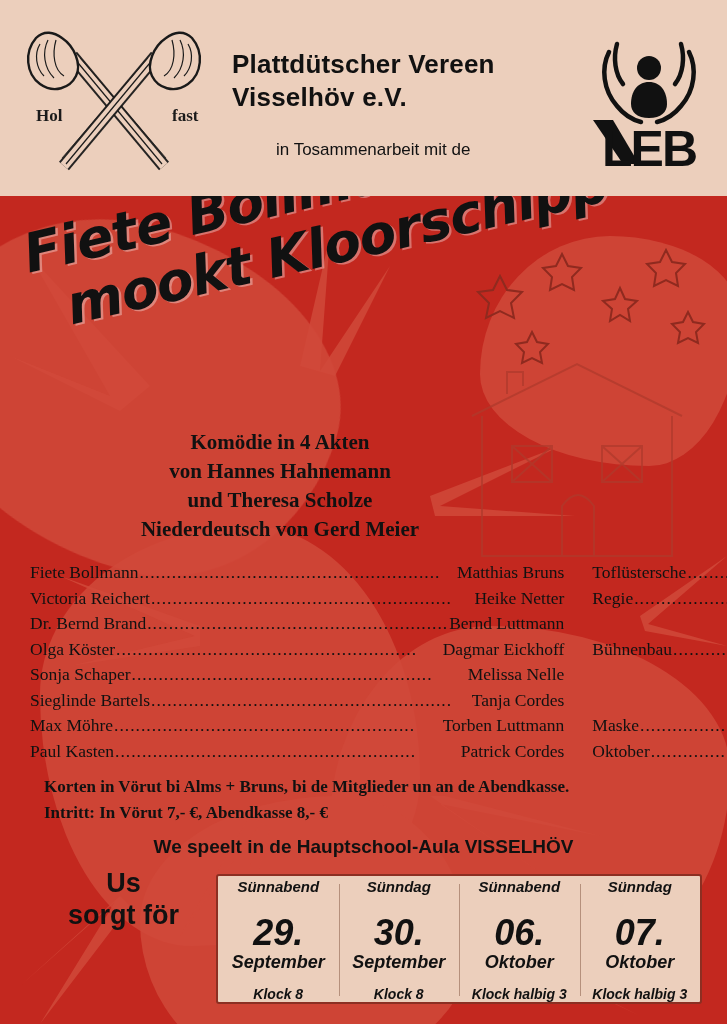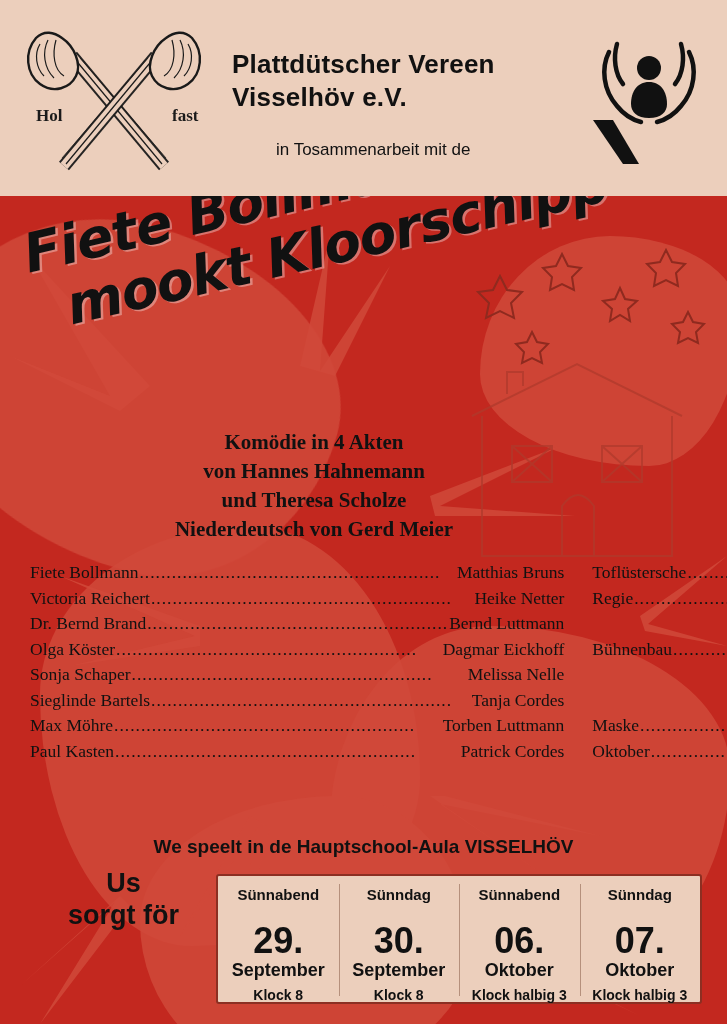--- a/index.html
+++ b/index.html
@@ -148,21 +148,20 @@
   .subtitle {
     position: absolute;
     left: 0; top: 232px;
     width: 560px;
     text-align: center;
     font-family: "Liberation Serif", serif;
     font-weight: bold;
     font-size: 21px;
     color: #111;
     line-height: 1.38;
-    margin-left: 34px;
   }
 
   
   .cast {
     position: absolute;
     left: 30px; top: 366px;
     width: 672px;
     display: flex;
     gap: 28px;
   }
@@ -235,23 +234,24 @@
     height: 130px;
     background: #eccfbc;
     border: 2px solid #8c2f22;
     border-radius: 3px;
     display: flex;
     box-sizing: border-box;
   }
   .date-cell {
     flex: 1;
     text-align: center;
-    padding-top: 10px;
+    padding-top: 2px;
     box-sizing: border-box;
     position: relative;
+    font-style: italic;
   }
   .date-cell + .date-cell::before {
     content: "";
     position: absolute;
     left: 0; top: 8px;
     width: 1px; height: 112px;
     background: #b5907c;
   }
   .date-weekday {
     font-family: "Liberation Sans", sans-serif;
@@ -272,21 +272,21 @@
     font-weight: bold;
     font-size: 18px;
     color: #111;
     line-height: 1.1;
   }
   .date-time {
     font-family: "Liberation Sans", sans-serif;
     font-weight: bold;
     font-size: 14px;
     color: #111;
-    margin-top: 6px;
+    margin-top: 13px;
   }
 </style>
 </head>
 <body>
 
 <div class="poster">
 
   <div class="header">
 
     <div class="logo-left">
@@ -330,20 +330,21 @@
         <g stroke="#111" stroke-width="4.5" fill="none" stroke-linecap="round">
           <path d="M30 28 C22 44 24 66 38 82 C46 92 54 96 62 98"></path>
           <path d="M110 28 C118 44 116 66 102 82 C94 92 86 96 78 98"></path>
           <path d="M38 20 C34 34 36 50 44 60"></path>
           <path d="M102 20 C106 34 104 50 96 60"></path>
           <circle cx="70" cy="44" r="12" fill="#111" stroke="none"></circle>
           <path d="M70 58 C58 58 52 68 52 80 C52 88 58 94 70 94 C82 94 88 88 88 80 C88 68 82 58 70 58 Z" fill="#111" stroke="none"></path>
         </g>
         <path d="M14 96 L44 140 L60 140 L34 96 Z" fill="#111"></path>
       </svg>
+      <div class="leb-text">LEB</div>
     </div>
   </div>
 
   <div class="main">
 
     <div class="splat s1"></div>
     <div class="splat s2"></div>
     <div class="splat s3"></div>
     <div class="splat s4"></div>
     <div class="splat s5"></div>
@@ -475,20 +476,24 @@
 
         </div>
         <div class="cast-row">
           <span class="cast-role">Oktober</span>
           <span class="cast-dots">........................................................</span>
 
         </div>
       </div>
     </div>
 
+    <div class="ticket-info">
+      <div>Korten in Vörut bi Alms + Bruns, bi de Mitglieder un an de Abendkasse.</div>
+      <div>Intritt: In Vörut 7,- €, Abendkasse 8,- €</div>
+    </div>
 
     <div class="venue">We speelt in de Hauptschool-Aula VISSELHÖV</div>
 
     <div class="music">
       <div>Us</div>
       <div>sorgt för</div>
     </div>
 
     <div class="dates">
       <div class="date-cell">

